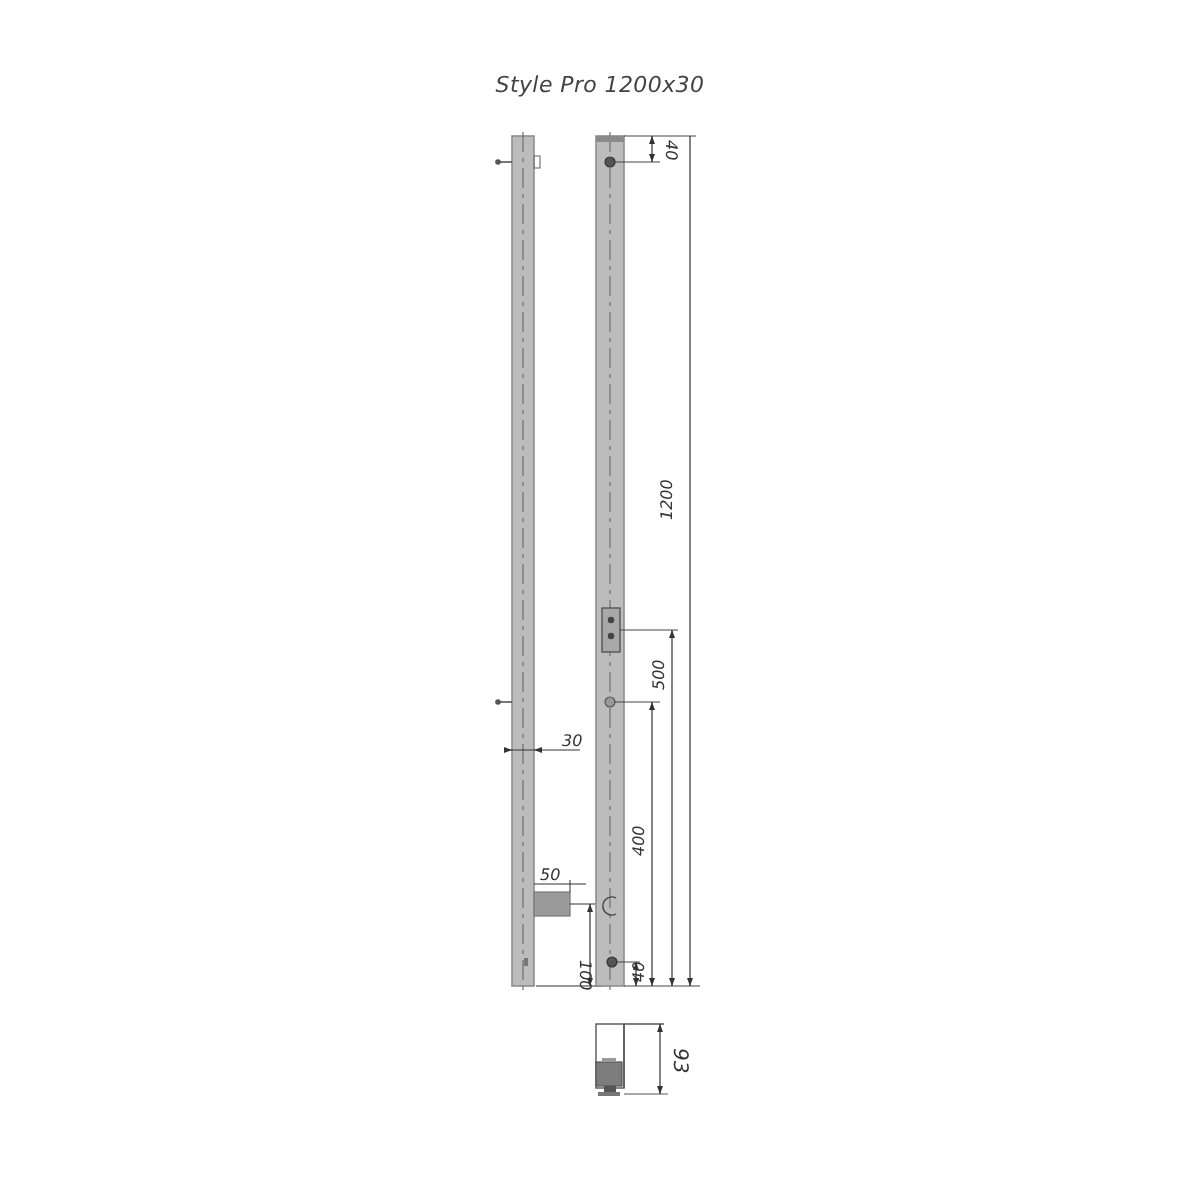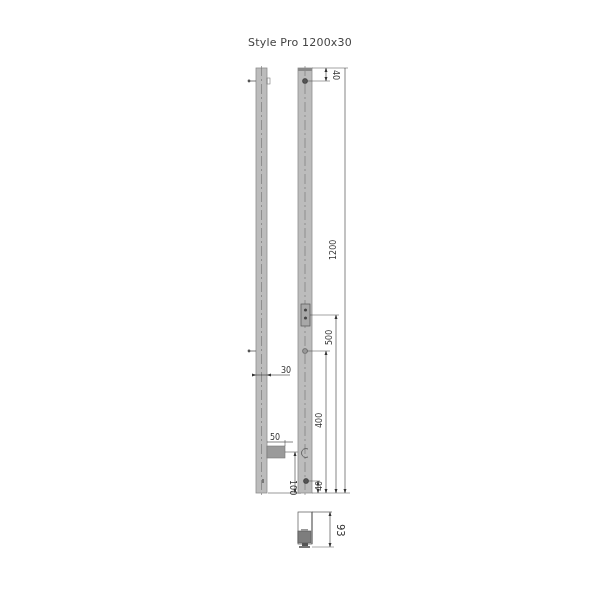--- a/index.html
+++ b/index.html
@@ -1,17 +1,17 @@
 <!DOCTYPE html>
 <html><head>
 <meta charset="utf-8">
 <style>
   html, body { margin:0; padding:0; background:#ffffff; }
   body { width:600px; height:600px; position:relative; overflow:hidden; font-family:"DejaVu Sans", sans-serif; }
-  .page { position:absolute; left:0; top:0; width:600px; height:600px; }
+  .page { position:absolute; left:0; top:0; width:600px; height:600px;font-style:italic; }
   .title { position:absolute; left:0; width:600px; top:36px; text-align:center; font-size:11px; color:#444; letter-spacing:0.2px; }
   svg { position:absolute; left:0; top:0; }
   .dimtext { font-family:"DejaVu Sans", sans-serif; font-size:8px; fill:#333; }
 </style>
 </head>
 <body>
 
 <div class="page">
   <div class="title">Style Pro 1200x30</div>
 

